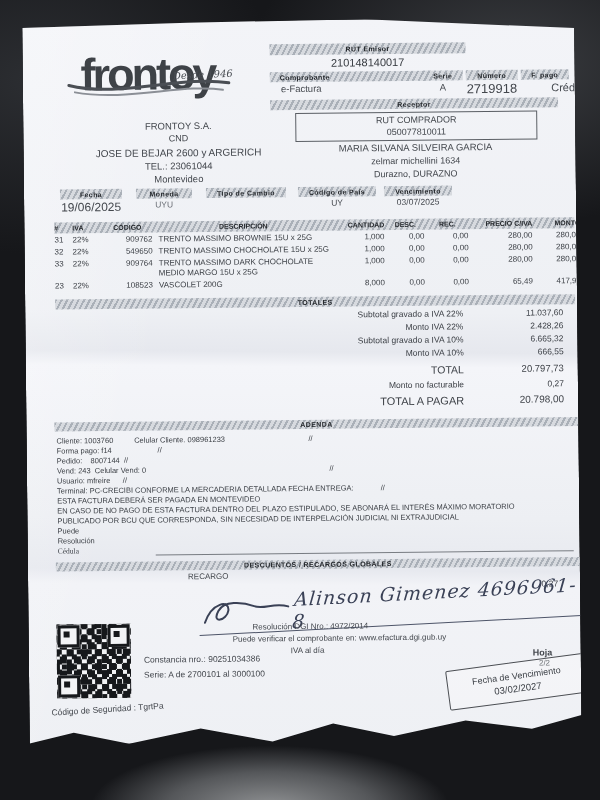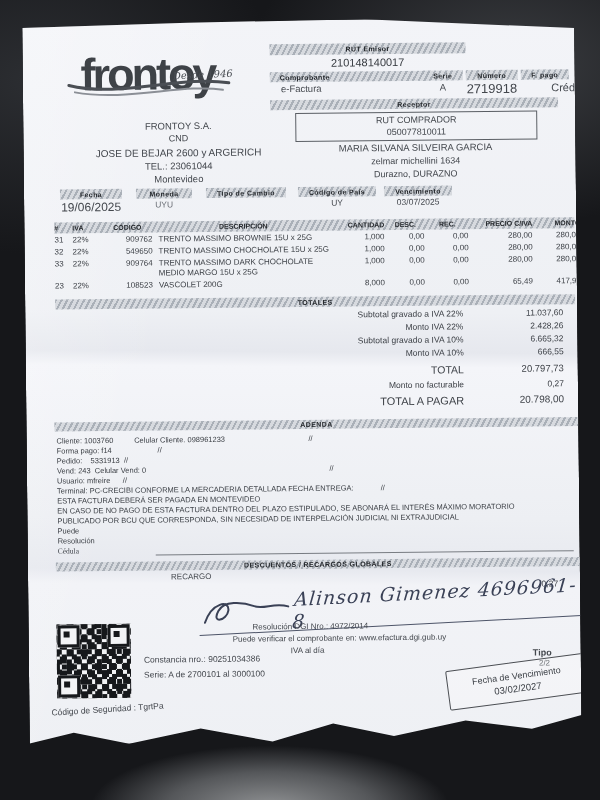--- a/index.html
+++ b/index.html
@@ -205,34 +205,34 @@
       </div>
     <div class="trow bigger" style="margin-top:2px;">
         <span class="lab">TOTAL A PAGAR</span>
         <span class="val" style="font-size:10px;">20.798,00</span>
       </div>
   </div>
 
   <div class="hbar" style="left:28px;top:400px;width:524px;height:9px;">ADENDA</div>
   <div class="aline" style="top:414px;">Cliente: 1003760          Celular Cliente. 098961233                                        //</div>
   <div class="aline" style="top:424px;">Forma pago: f14                      //</div>
-  <div class="aline" style="top:434px;">Pedido:    5331913  //</div>
+  <div class="aline" style="top:434px;">Pedido:    8007144  //</div>
   <div class="aline" style="top:444px;">Vend: 243  Celular Vend: 0                                                                                        //</div>
   <div class="aline" style="top:454px;">Usuario: mfreire      //</div>
   <div class="aline" style="top:464px;">Terminal: PC-CRECIBI CONFORME LA MERCADERIA DETALLADA FECHA ENTREGA:             //</div>
   <div class="aline" style="top:474px;">ESTA FACTURA DEBERÁ SER PAGADA EN MONTEVIDEO</div>
   <div class="aline" style="top:484px;">EN CASO DE NO PAGO DE ESTA FACTURA DENTRO DEL PLAZO ESTIPULADO, SE ABONARÁ EL INTERÉS MÁXIMO MORATORIO</div>
   <div class="aline" style="top:494px;">PUBLICADO POR BCU QUE CORRESPONDA, SIN NECESIDAD DE INTERPELACIÓN JUDICIAL NI EXTRAJUDICIAL</div>
   <div class="aline" style="top:504px;">Puede</div>
   <div class="aline" style="top:514px;">Resolución</div>
   <div class="aline" style="top:524px;font-family:Liberation Serif, serif;">Cédula</div>
   <div class="rule" style="left:128px;top:533px;width:418px;"></div>
 
   <div class="hbar" style="left:28px;top:540px;width:524px;height:9px;">DESCUENTOS / RECARGOS  GLOBALES</div>
-  <div class="t" style="left:143px;top:551px;font-size:8px;">RECARGO</div>
+  <div class="t" style="left:160px;top:551px;font-size:8px;">RECARGO</div>
   <div class="t r" style="left:430px;top:562px;width:100px;font-size:8.5px;">0,27</div>
 
   <div class="sig">
     <svg width="95" height="32" viewBox="0 0 95 32" style="flex:none;">
       <path d="M6,24 C14,4 32,2 30,13 C28,23 12,26 20,13 C26,3 44,5 56,10 C66,14 76,7 90,12" fill="none" stroke="#3a4156" stroke-width="2" stroke-linecap="round"></path>
     </svg>
     <span class="sig-text">Alinson Gimenez 4696961-8</span>
   </div>
 
   <div class="t" style="left:224px;top:602px;font-size:8px;">Resolución DGI Nro.: 4972/2014</div>
@@ -241,21 +241,21 @@
 
   <div class="qr">
     <div class="finder f-tl"></div>
     <div class="finder f-tr"></div>
     <div class="finder f-bl"></div>
   </div>
   <div class="t" style="left:115px;top:634px;font-size:8.5px;">Constancia nro.: 90251034386</div>
   <div class="t" style="left:115px;top:649px;font-size:8.5px;">Serie: A de 2700101 al 3000100</div>
   <div class="t" style="left:22px;top:683px;font-size:8.5px;transform:rotate(-3deg);">Código de Seguridad : TgrtPa</div>
 
-  <div class="t" style="left:504px;top:630px;font-size:9px;font-weight:bold;">Tipo</div>
+  <div class="t" style="left:504px;top:630px;font-size:9px;font-weight:bold;">Hoja</div>
   <div class="t" style="left:510px;top:641px;font-size:8px;">2/2</div>
 
   <div class="stamp">
     <div style="font-size:9px;">Fecha de Vencimiento</div>
     <div style="font-size:9.5px;margin-top:2px;">03/02/2027</div>
   </div>
 
 </div>
 
 </body></html>

